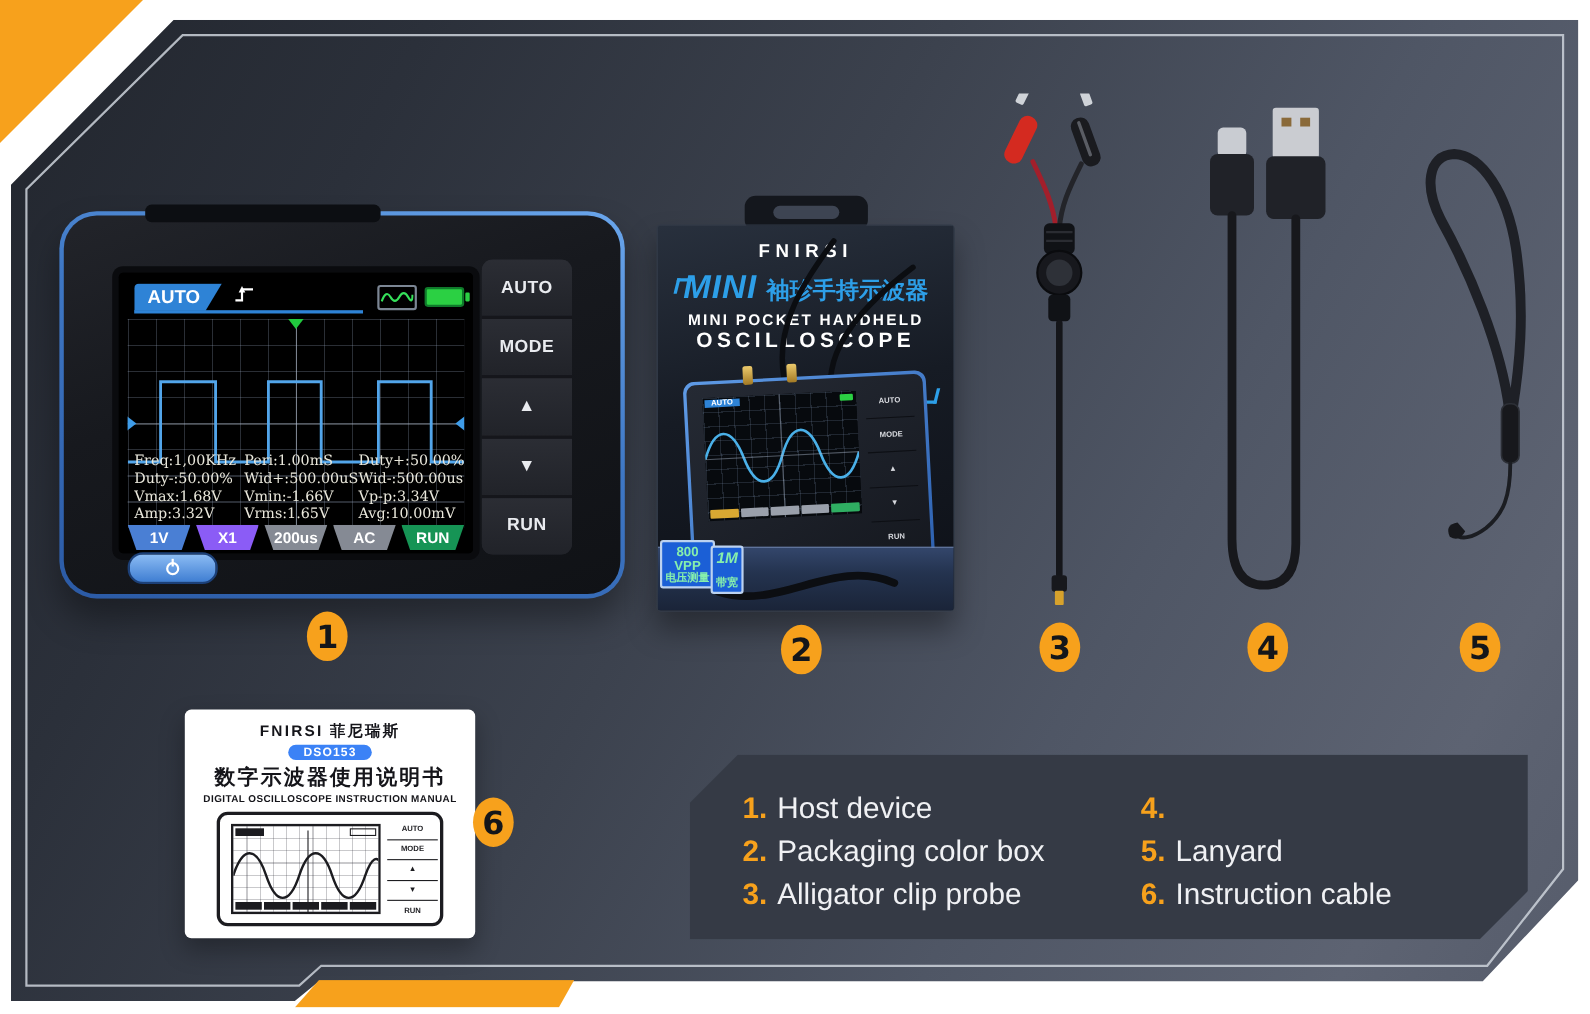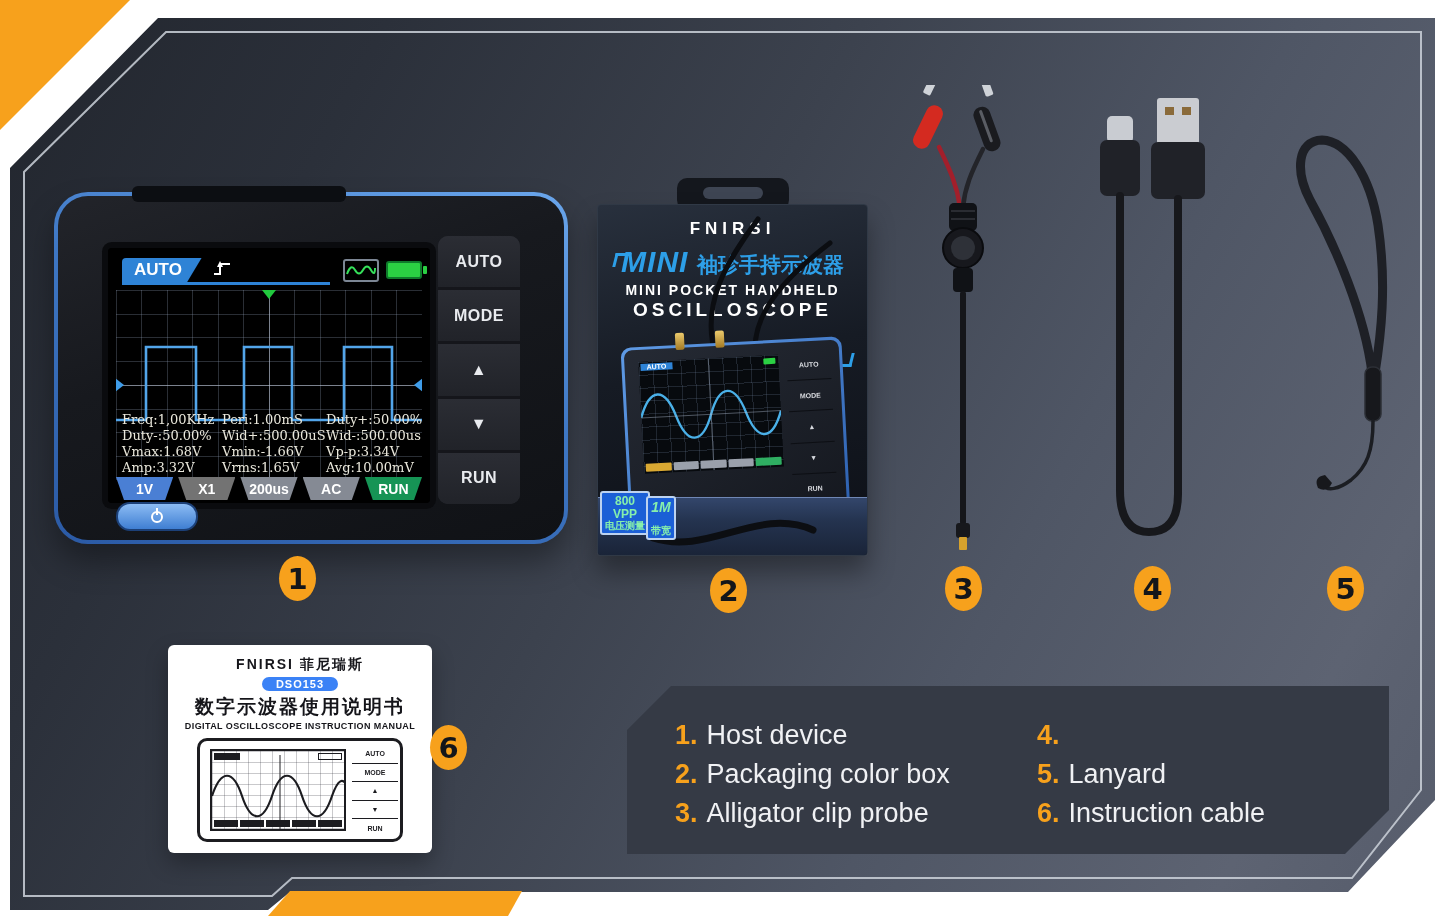--- a/index.html
+++ b/index.html
@@ -220,21 +220,21 @@
               <div>Duty+:50.00%</div>
               <div>Wid-:500.00us</div>
               <div>Vp-p:3.34V</div>
               <div>Avg:10.00mV</div>
             </div>
           </div>
         </div>
 
         <div class="scr-tabs">
           <div class="scr-tab" style="background: rgb(74, 127, 212);">1V</div>
-          <div class="scr-tab" style="background: #737373;">X1</div>
+          <div class="scr-tab" style="background: #8b5cf6;">X1</div>
           <div class="scr-tab" style="background: rgb(133, 138, 148);">200us</div>
           <div class="scr-tab" style="background: rgb(133, 138, 148);">AC</div>
           <div class="scr-tab" style="background: rgb(22, 148, 85);">RUN</div>
         </div>
       </div>
 
       <div class="dev-btncol">
         <div class="dev-btn">AUTO</div>
         <div class="dev-btn">MODE</div>
         <div class="dev-btn">▲</div>

